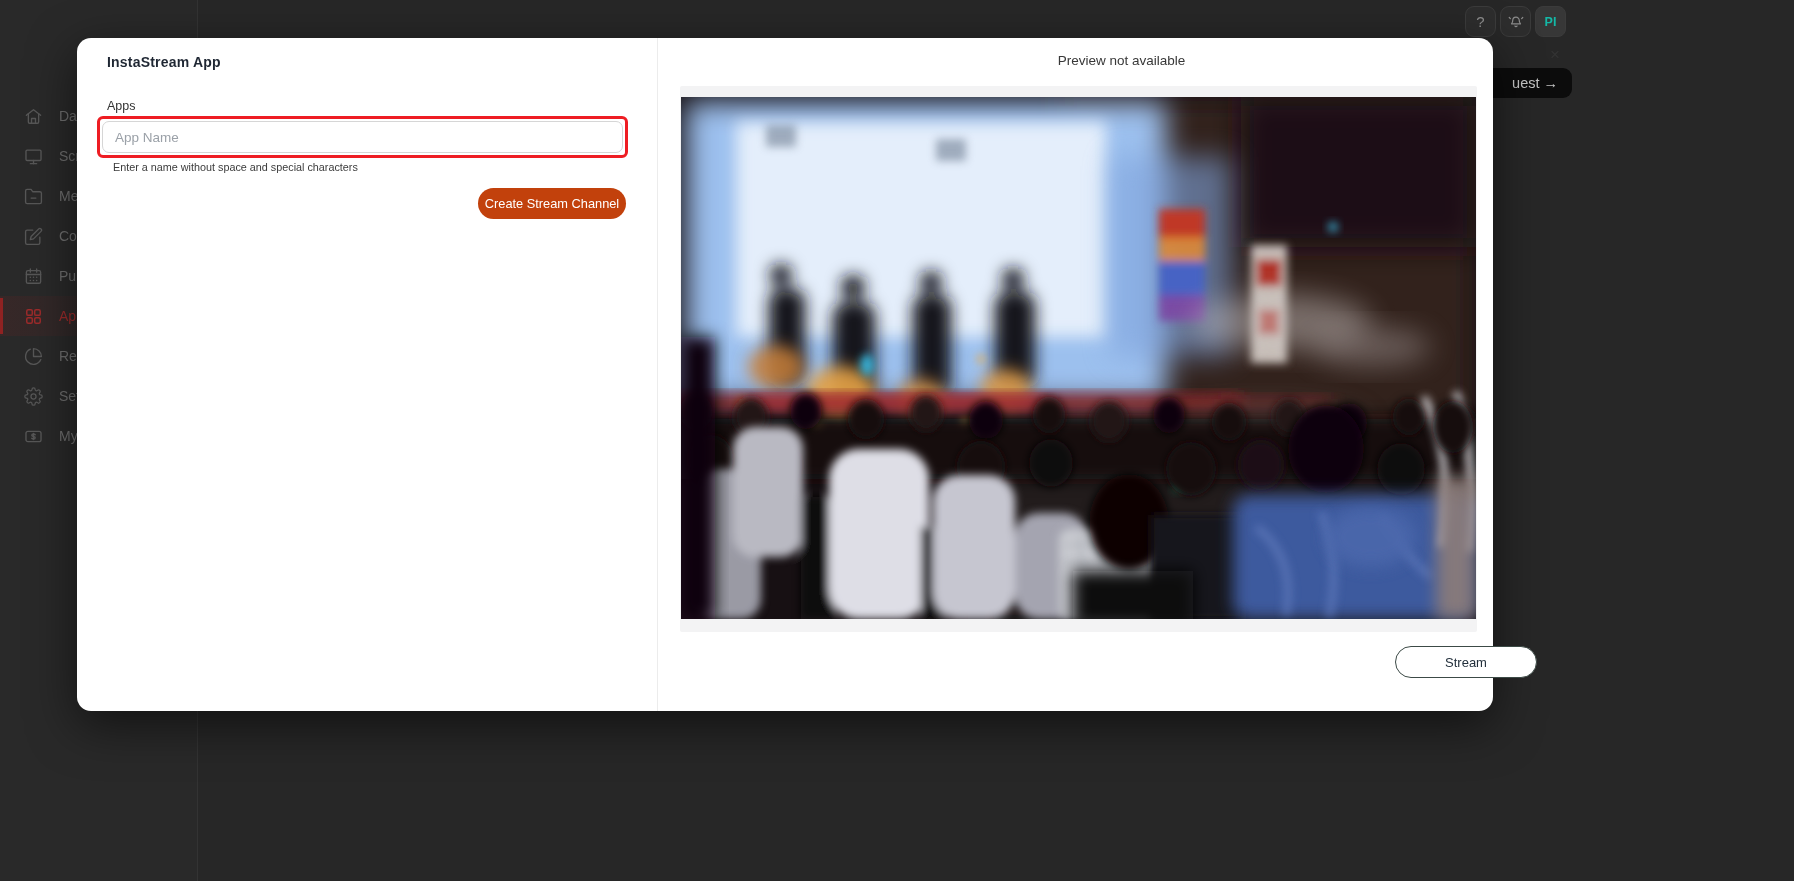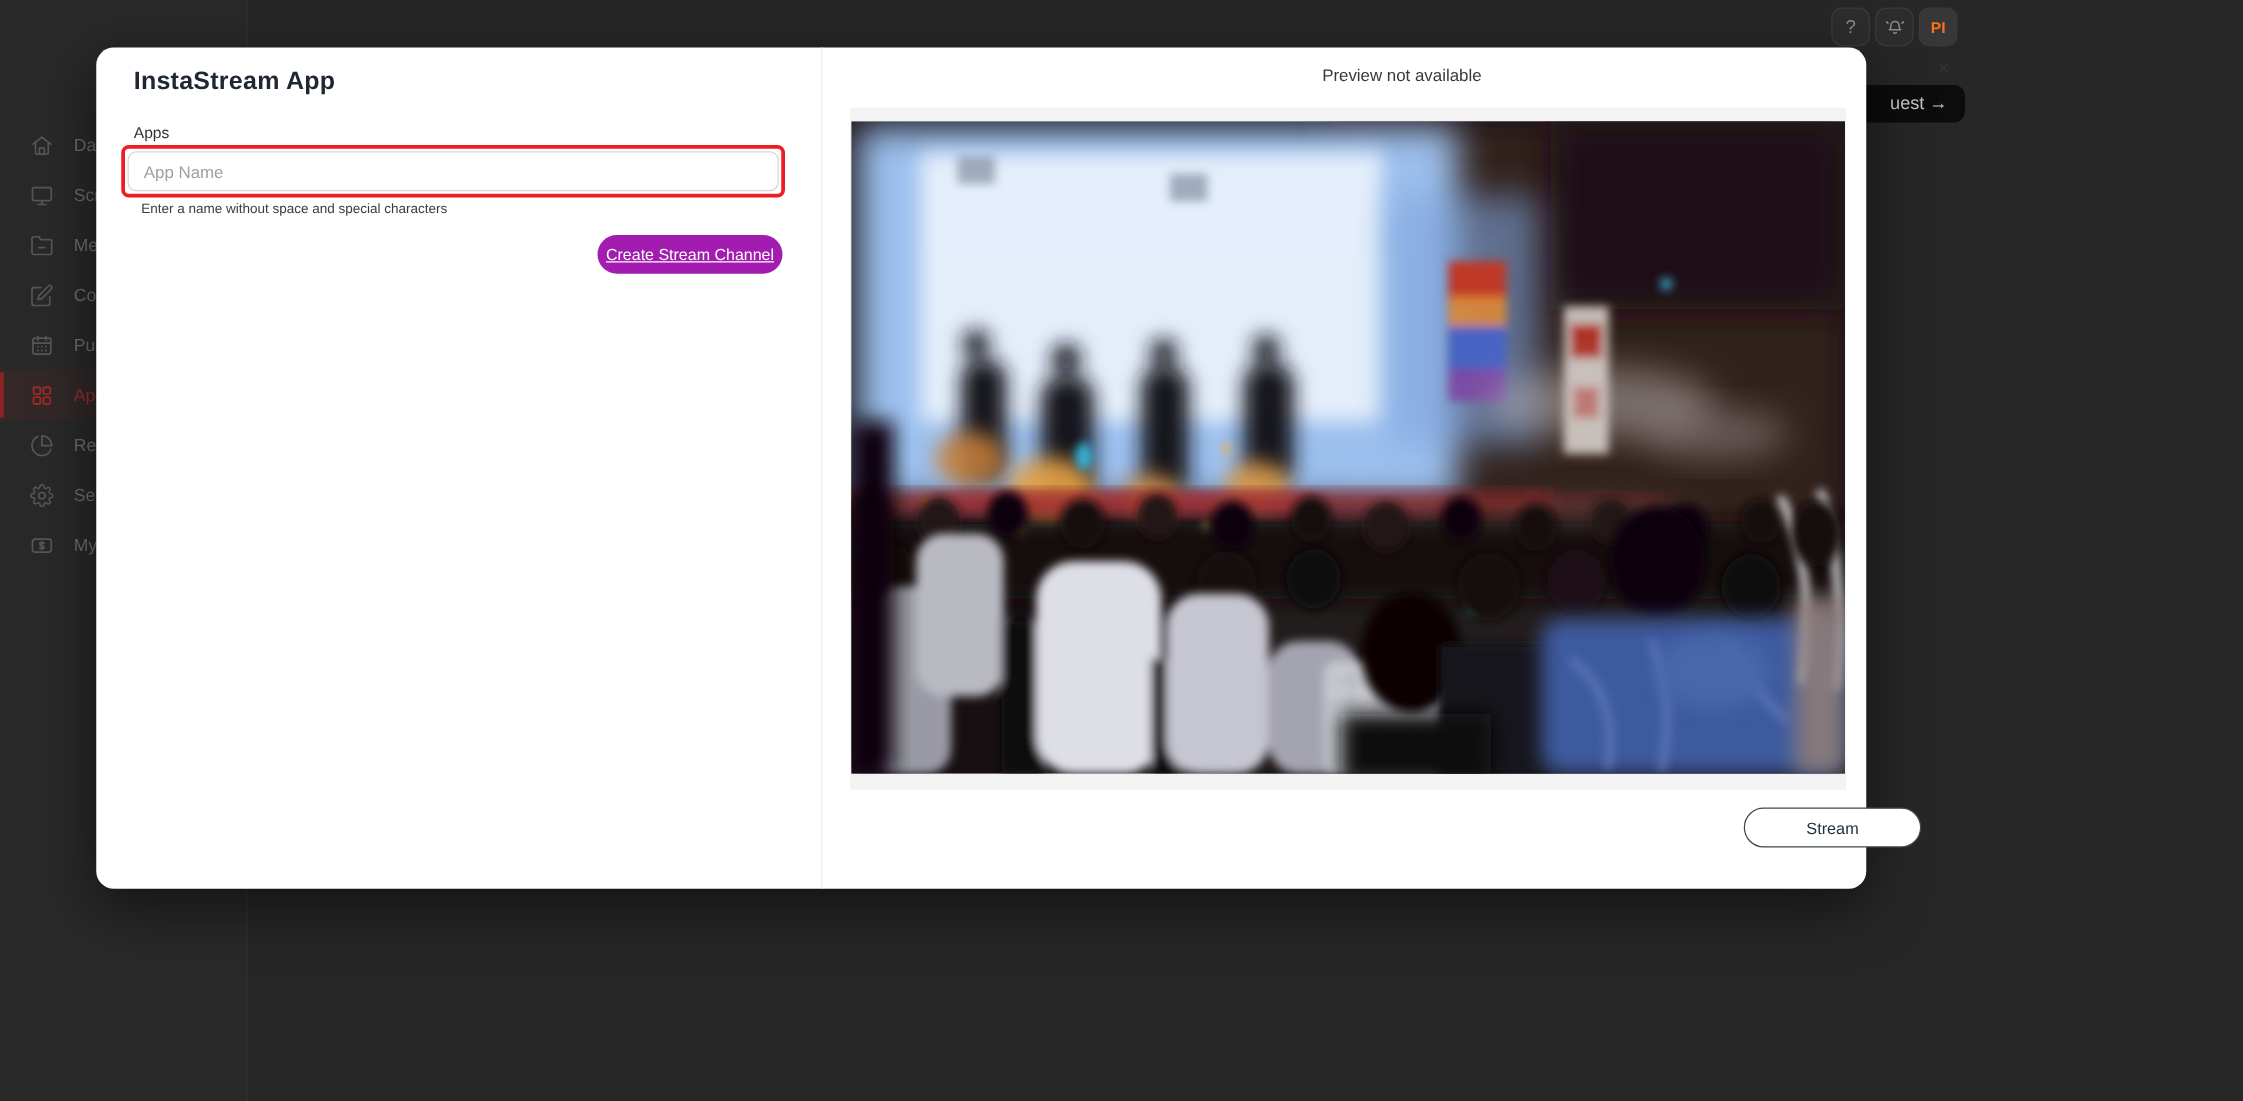--- a/index.html
+++ b/index.html
@@ -5,46 +5,46 @@
   * { margin:0; padding:0; box-sizing:border-box; }
   html,body { width:1794px; height:881px; overflow:hidden; }
   body { font-family:"Liberation Sans","DejaVu Sans",sans-serif; background:#272727; position:relative; }
 
   
   .sidebar { position:absolute; left:0; top:0; bottom:0; width:198px; background:#292929; border-right:1px solid #333; z-index:1; }
   .logo { position:absolute; left:42px; top:30px; font-size:20px; font-weight:700; letter-spacing:3px; color:#181818; }
   .topbar-controls { position:absolute; top:6px; right:228px; display:flex; gap:4px; z-index:1; }
   .tb-btn { width:31px; height:31px; border-radius:9px; background:#2d2d2d; border:1px solid #3b3b3b; color:#8c8c8c;
             display:flex; align-items:center; justify-content:center; font-size:15px; }
-  .tb-avatar { background:#373737; border:1px solid #3b3b3b; color:#f97316; font-size:12.5px; font-weight:600; border-radius:8px; }
+  .tb-avatar { background:#373737; border:1px solid #3b3b3b; color:#14b8a6; font-size:12.5px; font-weight:600; border-radius:8px; }
   .request-btn { position:absolute; left:1408px; top:68px; width:164px; height:30px; background:#0c0c0c; color:#c6c6c6;
                  border:none; border-radius:9px; font-size:14.5px; text-align:right; padding-right:14px; z-index:1;
                  font-family:inherit; }
   .nav { position:absolute; top:96px; left:0; right:0; }
   .nav-item { position:relative; height:40px; display:flex; align-items:center; padding-left:24px; color:#6e6e6e; cursor:pointer; }
   .nav-item .nicon { width:19px; height:19px; color:#575757; flex:0 0 19px; }
   .nav-item .nlabel { margin-left:16px; font-size:14px; white-space:nowrap; }
   .nav-item.active { color:#9c2b2b; background:linear-gradient(to right, rgba(140,30,30,.14), rgba(140,30,30,0) 70%); }
   .nav-item.active .nicon { color:#9c2b2b; }
   .nav-item.active .nlabel { color:#9c2b2b; }
   .active-bar { position:absolute; left:0; top:2px; width:3px; height:36px; background:#8f2222; }
 
   
   .modal { position:absolute; left:77px; top:38px; width:1416px; height:673px; background:#fff; border-radius:14px;
            box-shadow:0 14px 48px rgba(0,0,0,.55); z-index:10; }
   .pane-left { position:absolute; left:0; top:0; width:580px; height:673px; }
-  .modal-title { position:absolute; left:30px; top:16px; font-size:20px; font-weight:600; color:#1f2733; letter-spacing:.2px; }
+  .modal-title { position:absolute; left:30px; top:16px; font-size:14px; font-weight:600; color:#1f2733; letter-spacing:.2px; }
   .field-label { position:absolute; left:30px; top:61px; font-size:12.5px; color:#333; }
   .red-box { position:absolute; left:20px; top:78px; width:531px; height:42px; border:3px solid #ee1d23; border-radius:6px; padding:2px; background:#fff; }
   .red-box input { width:100%; height:100%; border:1px solid #d6d6d6; border-radius:7px; padding:0 12px; font-size:13.5px;
                    color:#222; outline:none; font-family:Liberation Sans, sans-serif; }
   .red-box input::placeholder { color:#9ba1a8; }
   .helper { position:absolute; left:36px; top:123px; font-size:10.8px; color:#3b3b3b; }
-  .submit-btn { position:absolute; left:401px; top:150px; width:148px; height:31px; border-radius:16px; background:#a21caf;
-                color:#fff; border:none; font-size:12.8px; font-family:inherit;text-decoration:underline; }
+  .submit-btn { position:absolute; left:401px; top:150px; width:148px; height:31px; border-radius:16px; background:#c2410c;
+                color:#fff; border:none; font-size:12.8px; font-family:inherit; }
   .pane-right { position:absolute; left:580px; top:0; width:928px; height:673px; border-left:1px solid #ececec; }
   .preview-status { position:absolute; left:0; right:0; top:15px; text-align:center; font-size:13.5px; color:#383838; }
   .close-x { position:absolute; right:25px; top:8px; font-size:17px; color:#333; cursor:pointer; line-height:1; }
   .preview-box { position:absolute; left:22px; top:48px; width:797px; height:546px; background:#f3f3f4; border-radius:2px; }
   .photo { position:absolute; left:1px; top:11px; width:795px; height:522px; display:block; }
   .close-btn { position:absolute; right:48px; top:608px; width:142px; height:32px; border-radius:17px; background:#fff;
                border:1px solid #3c4a46; color:#23303c; font-size:13px; font-family:inherit; }
 </style>
 </head>
 <body>

